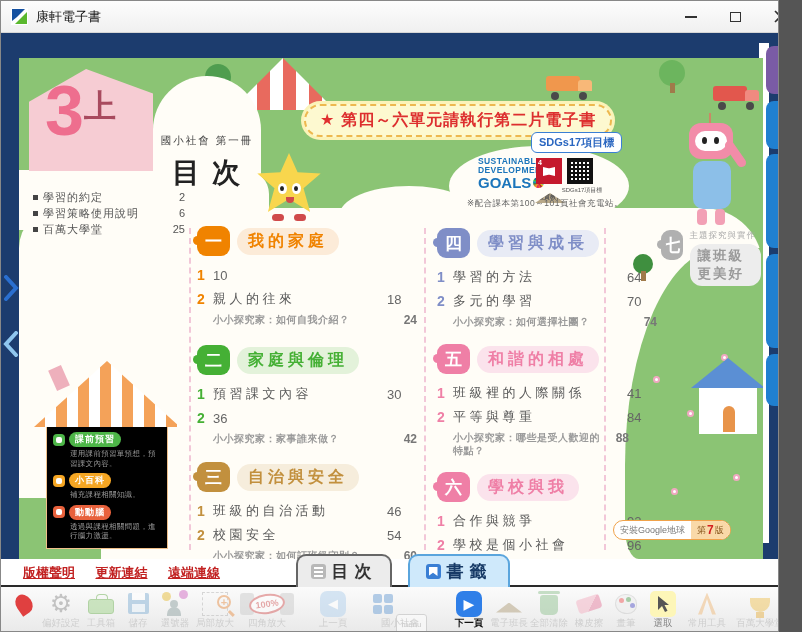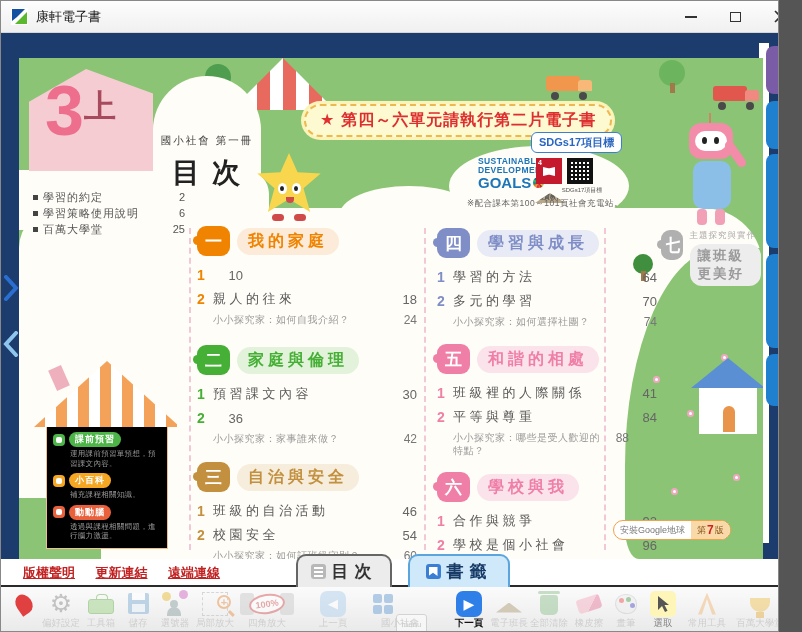--- a/index.html
+++ b/index.html
@@ -89,22 +89,22 @@
 
   .col{position:absolute;width:220px;z-index:6;}
   .unit{margin-bottom:15px;}
   .uhead{display:flex;align-items:center;gap:7px;margin-bottom:7px;cursor:pointer;}
   .uchip{width:33px;height:30px;border-radius:9px;color:#fff;font-size:17px;font-weight:bold;display:flex;align-items:center;justify-content:center;position:relative;}
   .uchip::after{content:"";position:absolute;left:-4px;top:10px;width:9px;height:9px;border-radius:50%;background:inherit;}
   .utitle{padding:3px 11px;border-radius:14px;font-size:16px;font-weight:bold;letter-spacing:4px;}
   .urow{display:flex;align-items:center;height:24px;cursor:pointer;}
   .uno{width:16px;font-size:14px;font-weight:bold;}
   .utxt{flex:1;font-size:13px;color:#5a5a5a;letter-spacing:3.5px;}
-  .upg{width:30px;text-align:right;font-size:13px;color:#666;}
-  .uexp{display:flex;margin-top:2px;padding-left:16px;cursor:pointer;}
+  .upg{width:30px;text-align:left;font-size:13px;color:#666;}
+  .uexp{display:flex;margin-top:2px;padding-left:16px;cursor:pointer;font-weight:bold;}
   .uexp-t{flex:1;font-size:10px;color:#9a9a9a;letter-spacing:.5px;line-height:13px;}
   .uexp-p{width:26px;text-align:right;font-size:12px;color:#777;}
   .u7sub{font-size:8.5px;color:#aaa;margin-bottom:2px;letter-spacing:1px;}
   .u7title{background:#ededed;color:#9a9a9a;padding:3px 8px;border-radius:12px;font-size:13.5px;font-weight:bold;letter-spacing:2px;}
 
   .hill{position:absolute;left:606px;top:190px;width:138px;height:311px;background:#8bc474;border-radius:70% 0 0 10%;z-index:4;}
   .flower{position:absolute;width:7px;height:7px;border-radius:50%;background:#fff;border:2px solid #f0a8c0;}
   .bluehouse{position:absolute;left:672px;top:300px;width:74px;height:80px;z-index:5;}
   .bh-roof{width:74px;height:30px;background:#5b8fd4;clip-path:polygon(50% 0,100% 100%,0 100%);}
   .bh-body{width:58px;height:46px;margin:0 auto;background:#fff;}

